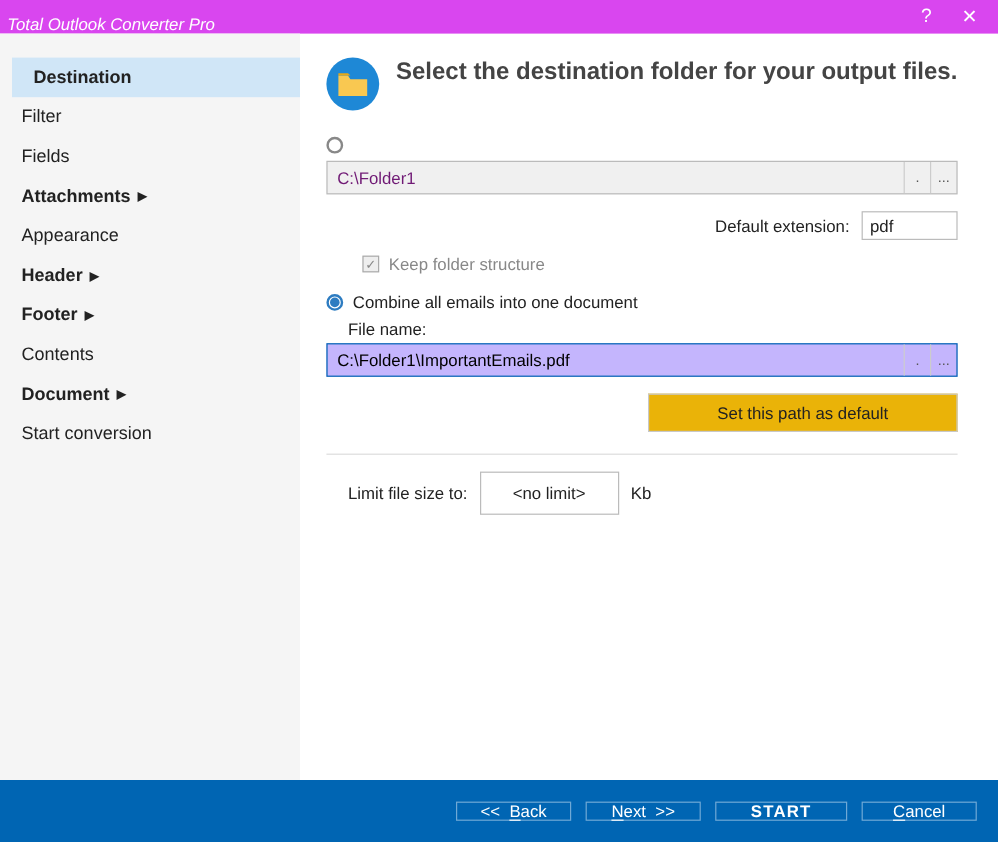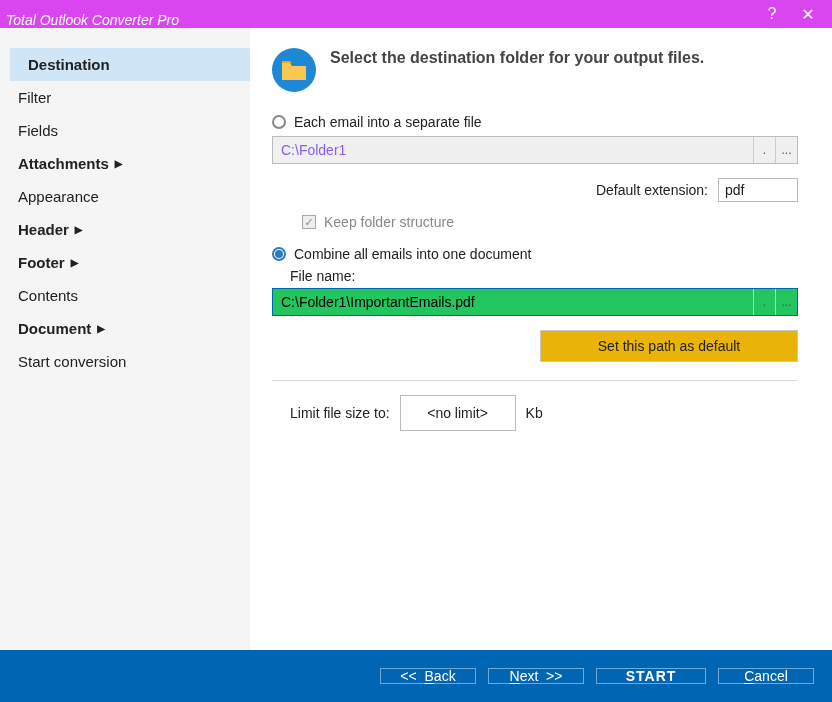--- a/index.html
+++ b/index.html
@@ -9,29 +9,29 @@
   .titlebar .winbtn { width: 36px; height: 28px; display: flex; align-items: center; justify-content: center; font-size: 16px; cursor: pointer; }
   .content { flex: 1; display: flex; min-height: 0; }
   .sidebar { width: 250px; background: #f5f5f5; padding-top: 20px; }
   .sideitem { padding: 8px 18px; font-size: 15px; color: #222; cursor: pointer; display: flex; align-items: center; gap: 6px; }
   .sideitem.bold { font-weight: 600; }
   .sideitem.selected { background: #d0e6f7; font-weight: 600; margin-left: 10px; }
   .sideitem .arrow { font-size: 10px; }
   .main { flex: 1; padding: 20px 34px 10px 22px; font-size: 14px; color: #222; }
   .heading-row { display: flex; align-items: flex-start; gap: 14px; margin-bottom: 22px; }
   .folder-icon { width: 44px; height: 44px; border-radius: 50%; background: #1e88d6; display: flex; align-items: center; justify-content: center; }
-  .heading { font-size: 16px; font-weight: 600; color: #444; line-height: 1.25; }
+  .heading { font-size: 20px; font-weight: 600; color: #444; line-height: 1.25; }
   .radio-row { display: flex; align-items: center; gap: 8px; margin-bottom: 6px; }
   .radio { width: 14px; height: 14px; border: 2px solid #888; border-radius: 50%; display: inline-flex; align-items: center; justify-content: center; }
   .radio.checked { border-color: #2d7cc1; }
   .radio.checked .dot { width: 8px; height: 8px; border-radius: 50%; background: #2d7cc1; }
   .path-group { margin-bottom: 14px; }
   .path-input { display: flex; border: 1px solid #bbb; height: 28px; background: #f0f0f0; }
-  .path-input.active { background: #22c55e; border-color: #0065b3; }
-  .path-input .txt { flex: 1; padding: 4px 8px; color: #8b5cf6; outline: none; display:flex; align-items:center; }
+  .path-input.active { background: #c4b5fd; border-color: #0065b3; }
+  .path-input .txt { flex: 1; padding: 4px 8px; color: #701a75; outline: none; display:flex; align-items:center; }
   .path-input.active .txt { color: #000; }
   .path-input .btn { width: 22px; border-left: 1px solid #ccc; display: flex; align-items: center; justify-content: center; color: #555; font-size: 12px; cursor: pointer; }
   .ext-row { display: flex; align-items: center; justify-content: flex-end; gap: 10px; margin: 12px 0; }
   .ext-box { border: 1px solid #bbb; width: 80px; height: 24px; padding: 3px 6px; }
   .check-row { display: flex; align-items: center; gap: 8px; margin: 8px 0 16px 30px; color: #888; }
   .check { width: 14px; height: 14px; border: 1px solid #aaa; background: #eee; display: inline-flex; align-items: center; justify-content: center; color: #888; font-size: 11px; }
   .lbl { margin: 2px 0 4px 18px; }
   .wide-btn { width: 258px; height: 32px; margin-left: auto; border: 1px solid #c8c8c8; background: #eab308; display: flex; align-items: center; justify-content: center; cursor: pointer; margin-top: 10px; margin-bottom: 18px; }
   .hr { border-top: 1px solid #ddd; margin: 6px 0 14px 0; }
   .limit-row { display: flex; align-items: center; gap: 10px; margin-left: 18px; }
@@ -94,21 +94,20 @@
         <svg width="26" height="22" viewBox="0 0 26 22">
             <path d="M1 4 h8 l2 3 h14 v14 h-24 z" fill="#f9c851"></path>
             <path d="M1 2 h8 l2 2 h-10 z" fill="#e6a817"></path>
           </svg>
       </div>
       <div class="heading">Select the destination folder for your output files.</div>
     </div>
 
     <div class="radio-row">
       <span class="radio"></span>
-      <span>Each email into a separate file</span>
     </div>
     <div class="path-group">
       <div class="path-input">
         <span class="txt">C:\Folder1</span>
         <span class="btn">.</span>
         <span class="btn">...</span>
       </div>
     </div>
 
     <div class="ext-row">

